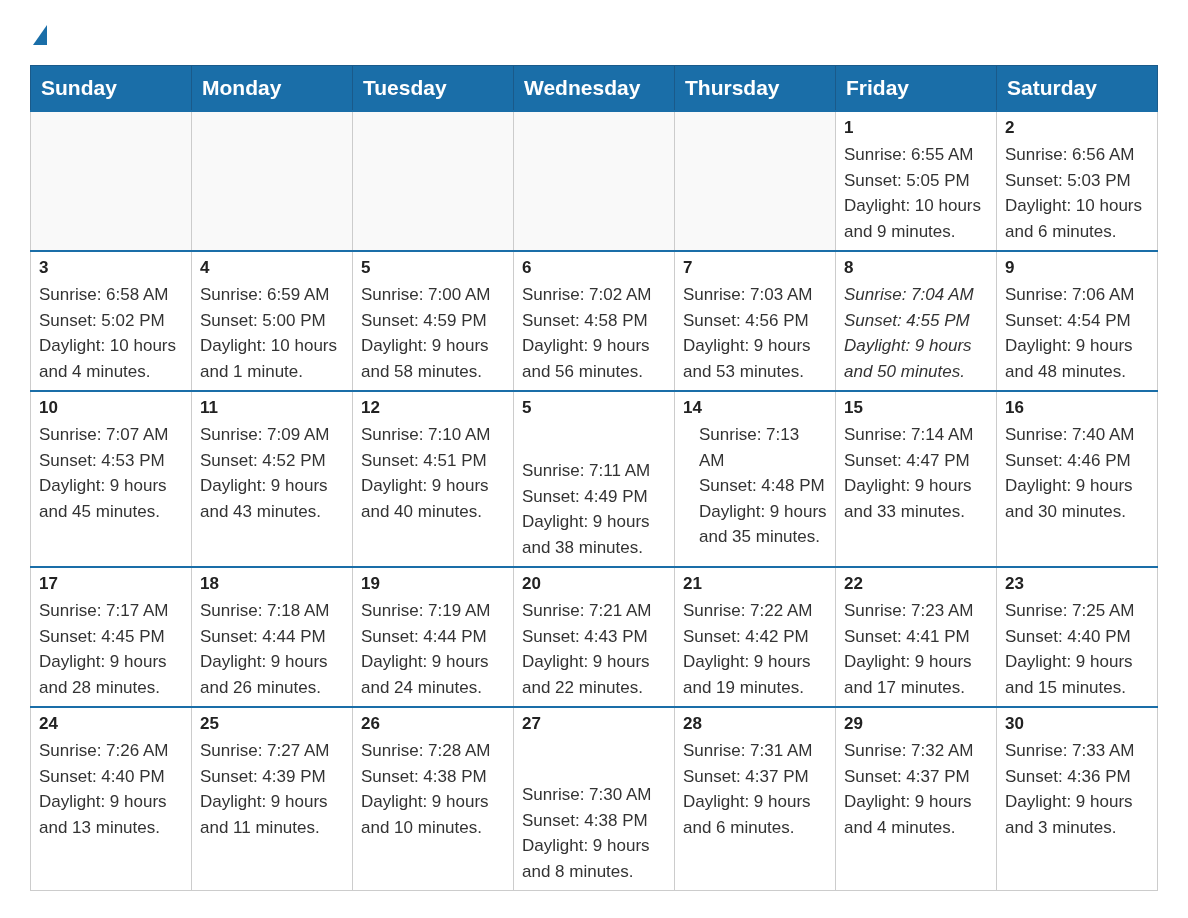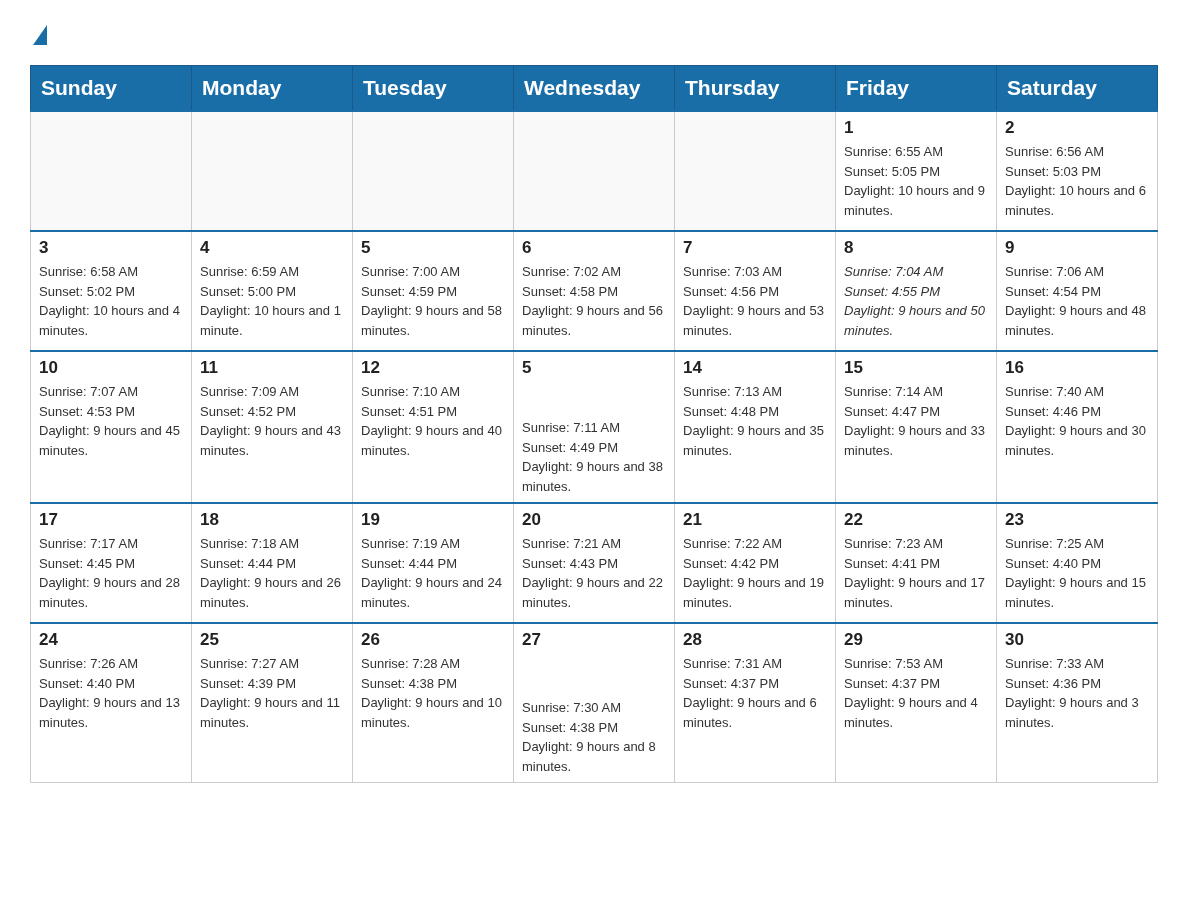--- a/index.html
+++ b/index.html
@@ -85,21 +85,21 @@
       color: #333;
     }
     .day-number {
       font-size: 17px;
       font-weight: bold;
       color: #222;
       display: block;
       margin-bottom: 4px;
     }
     .day-info {
-      font-size: 13px;
+      font-size: 17px;
       line-height: 1.5;
       color: #333;
     }
     .empty-cell {
       background: #f9f9f9;
     }
     .week-row td {
       border-top: 2px solid #1a6ea8;
     }
   </style>
@@ -216,21 +216,21 @@
 Daylight: 9 hours and 40 minutes.</div>
         </td>
         <td>
           <span class="day-number">5</span>
           <div class="day-info" style="white-space: pre-line; margin-top: 40px;">Sunrise: 7:11 AM
 Sunset: 4:49 PM
 Daylight: 9 hours and 38 minutes.</div>
         </td>
         <td>
           <span class="day-number">14</span>
-          <div class="day-info" style="white-space: pre-line;">Sunrise: 7:13 AM
+          <div class="day-info" style="white-space: pre-line; margin-left: 16px;">Sunrise: 7:13 AM
 Sunset: 4:48 PM
 Daylight: 9 hours and 35 minutes.</div>
         </td>
         <td>
           <span class="day-number">15</span>
           <div class="day-info" style="white-space: pre-line;">Sunrise: 7:14 AM
 Sunset: 4:47 PM
 Daylight: 9 hours and 33 minutes.</div>
         </td>
         <td>
@@ -310,21 +310,21 @@
 Daylight: 9 hours and 8 minutes.</div>
         </td>
         <td>
           <span class="day-number">28</span>
           <div class="day-info" style="white-space: pre-line;">Sunrise: 7:31 AM
 Sunset: 4:37 PM
 Daylight: 9 hours and 6 minutes.</div>
         </td>
         <td>
           <span class="day-number">29</span>
-          <div class="day-info" style="white-space: pre-line;">Sunrise: 7:53 AM
+          <div class="day-info" style="white-space: pre-line;">Sunrise: 7:32 AM
 Sunset: 4:37 PM
 Daylight: 9 hours and 4 minutes.</div>
         </td>
         <td>
           <span class="day-number">30</span>
           <div class="day-info" style="white-space: pre-line;">Sunrise: 7:33 AM
 Sunset: 4:36 PM
 Daylight: 9 hours and 3 minutes.</div>
         </td>
       </tr>

